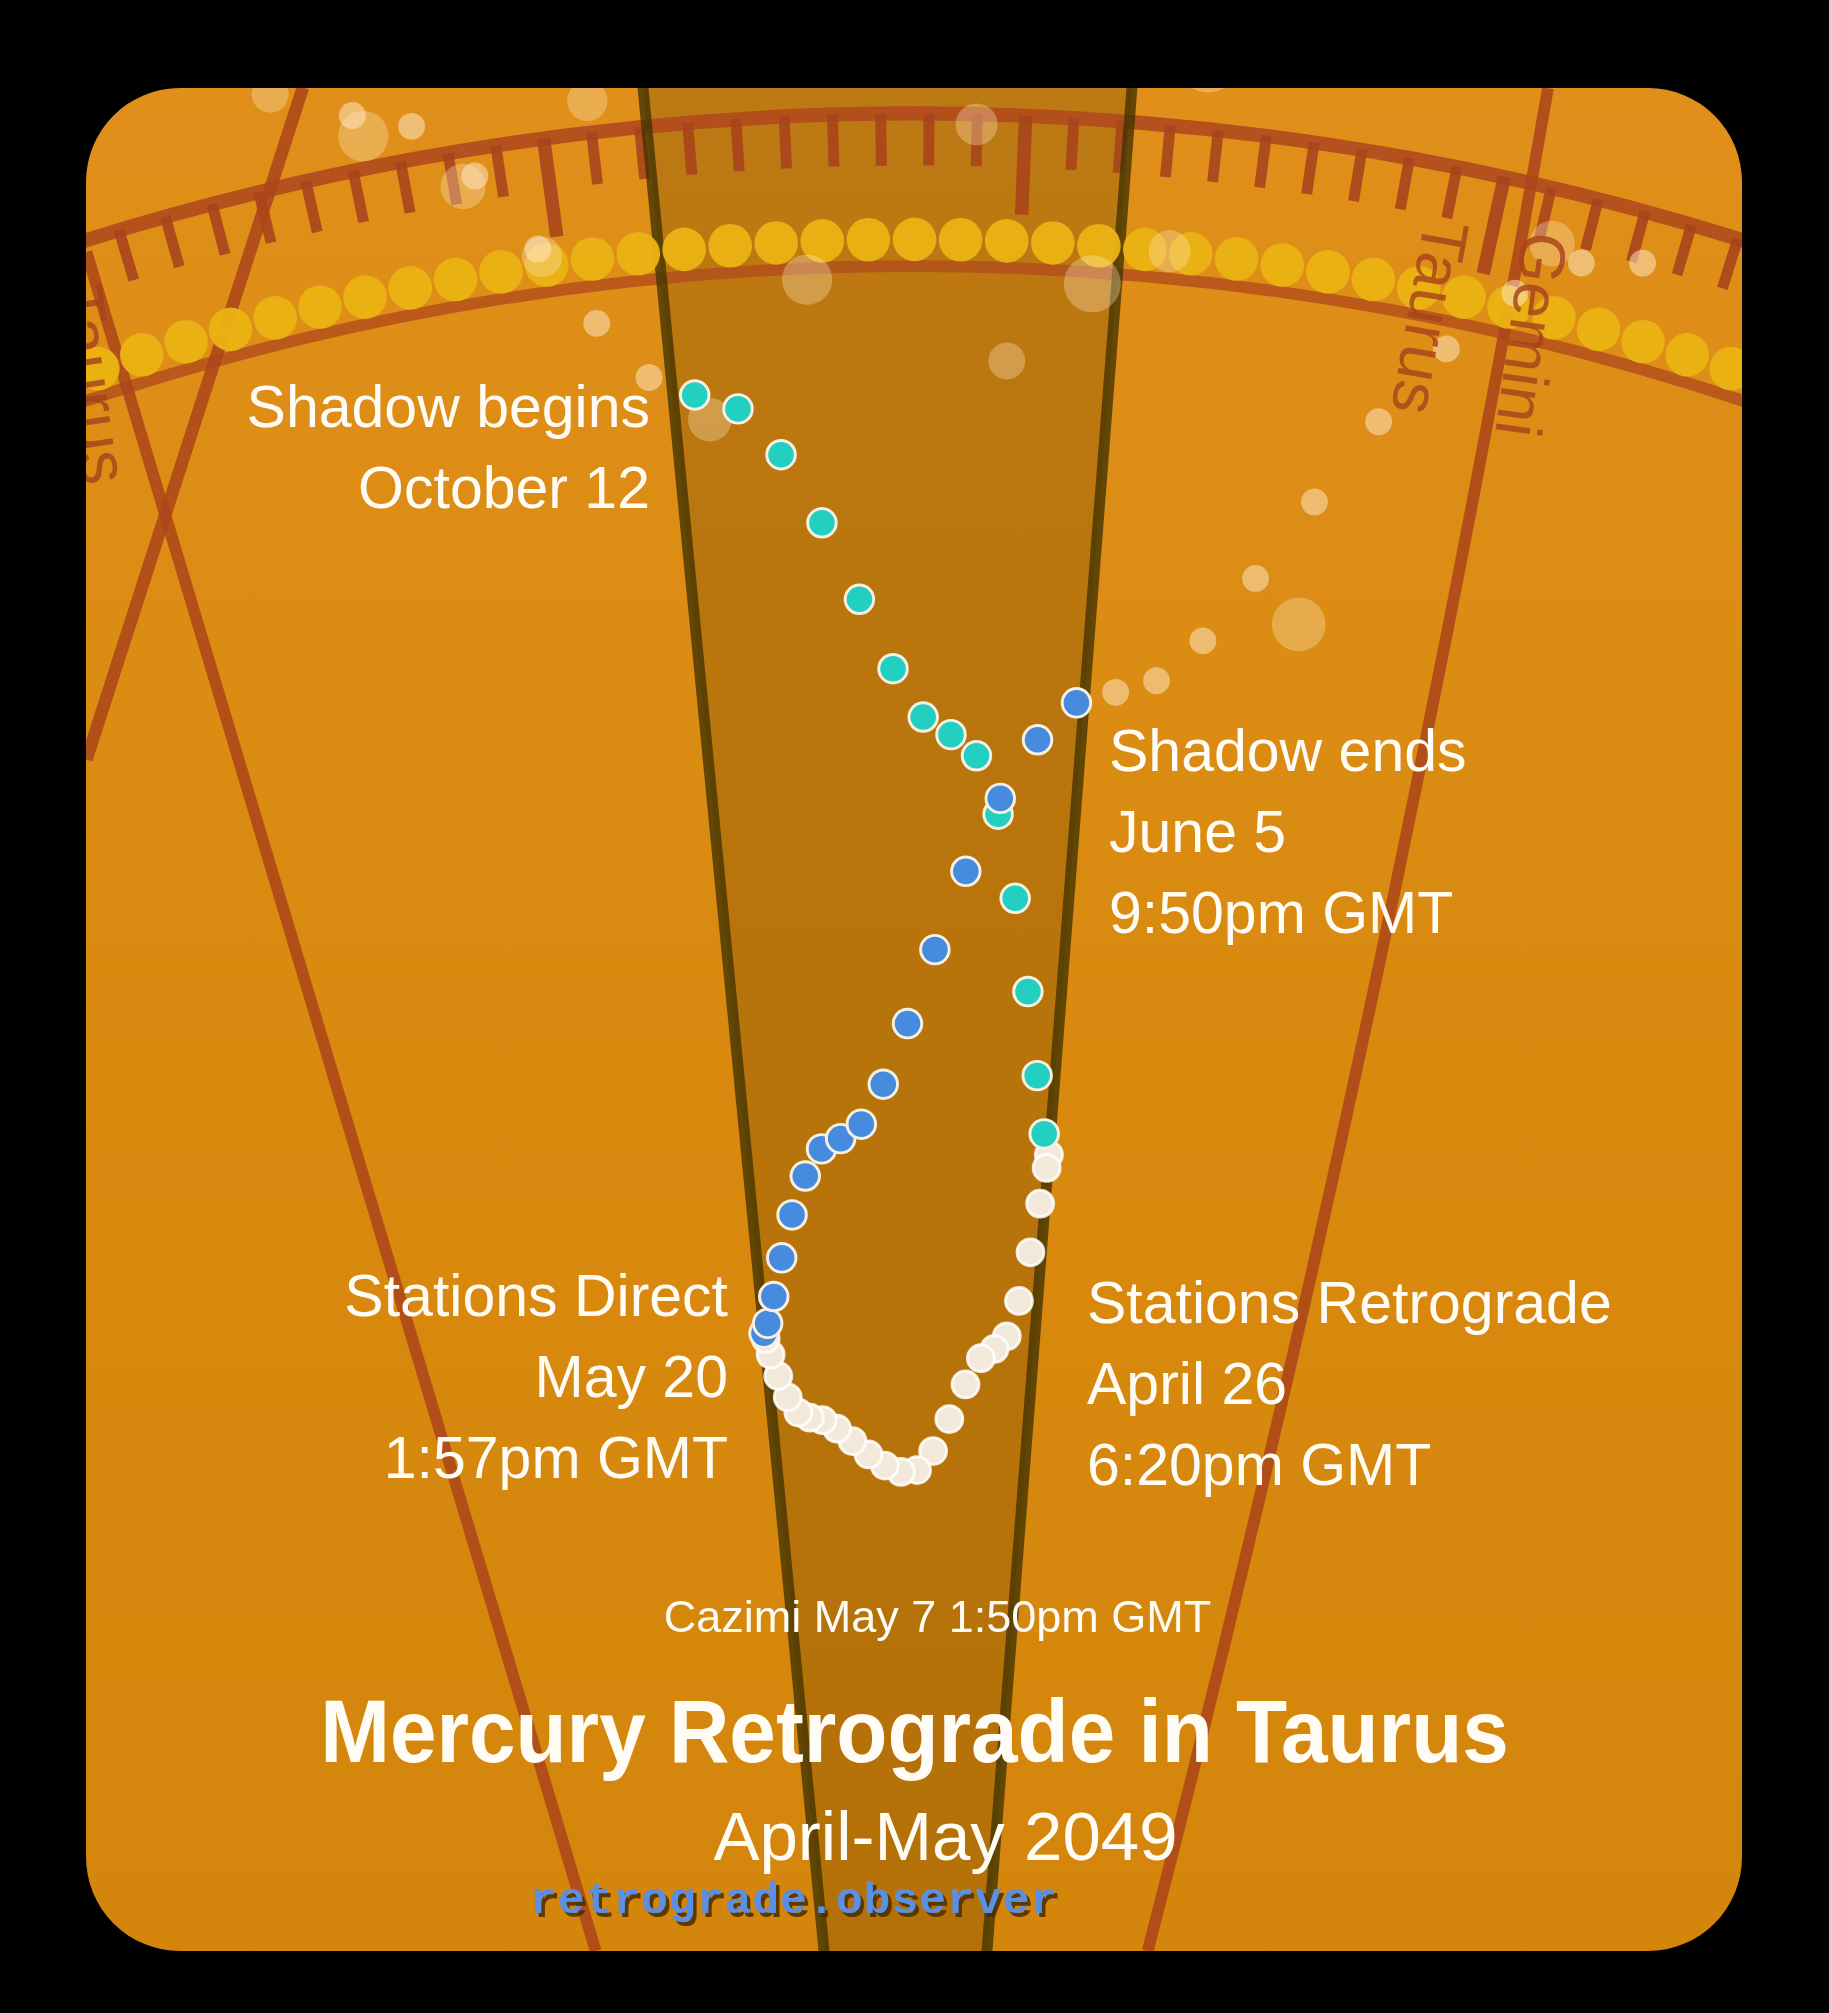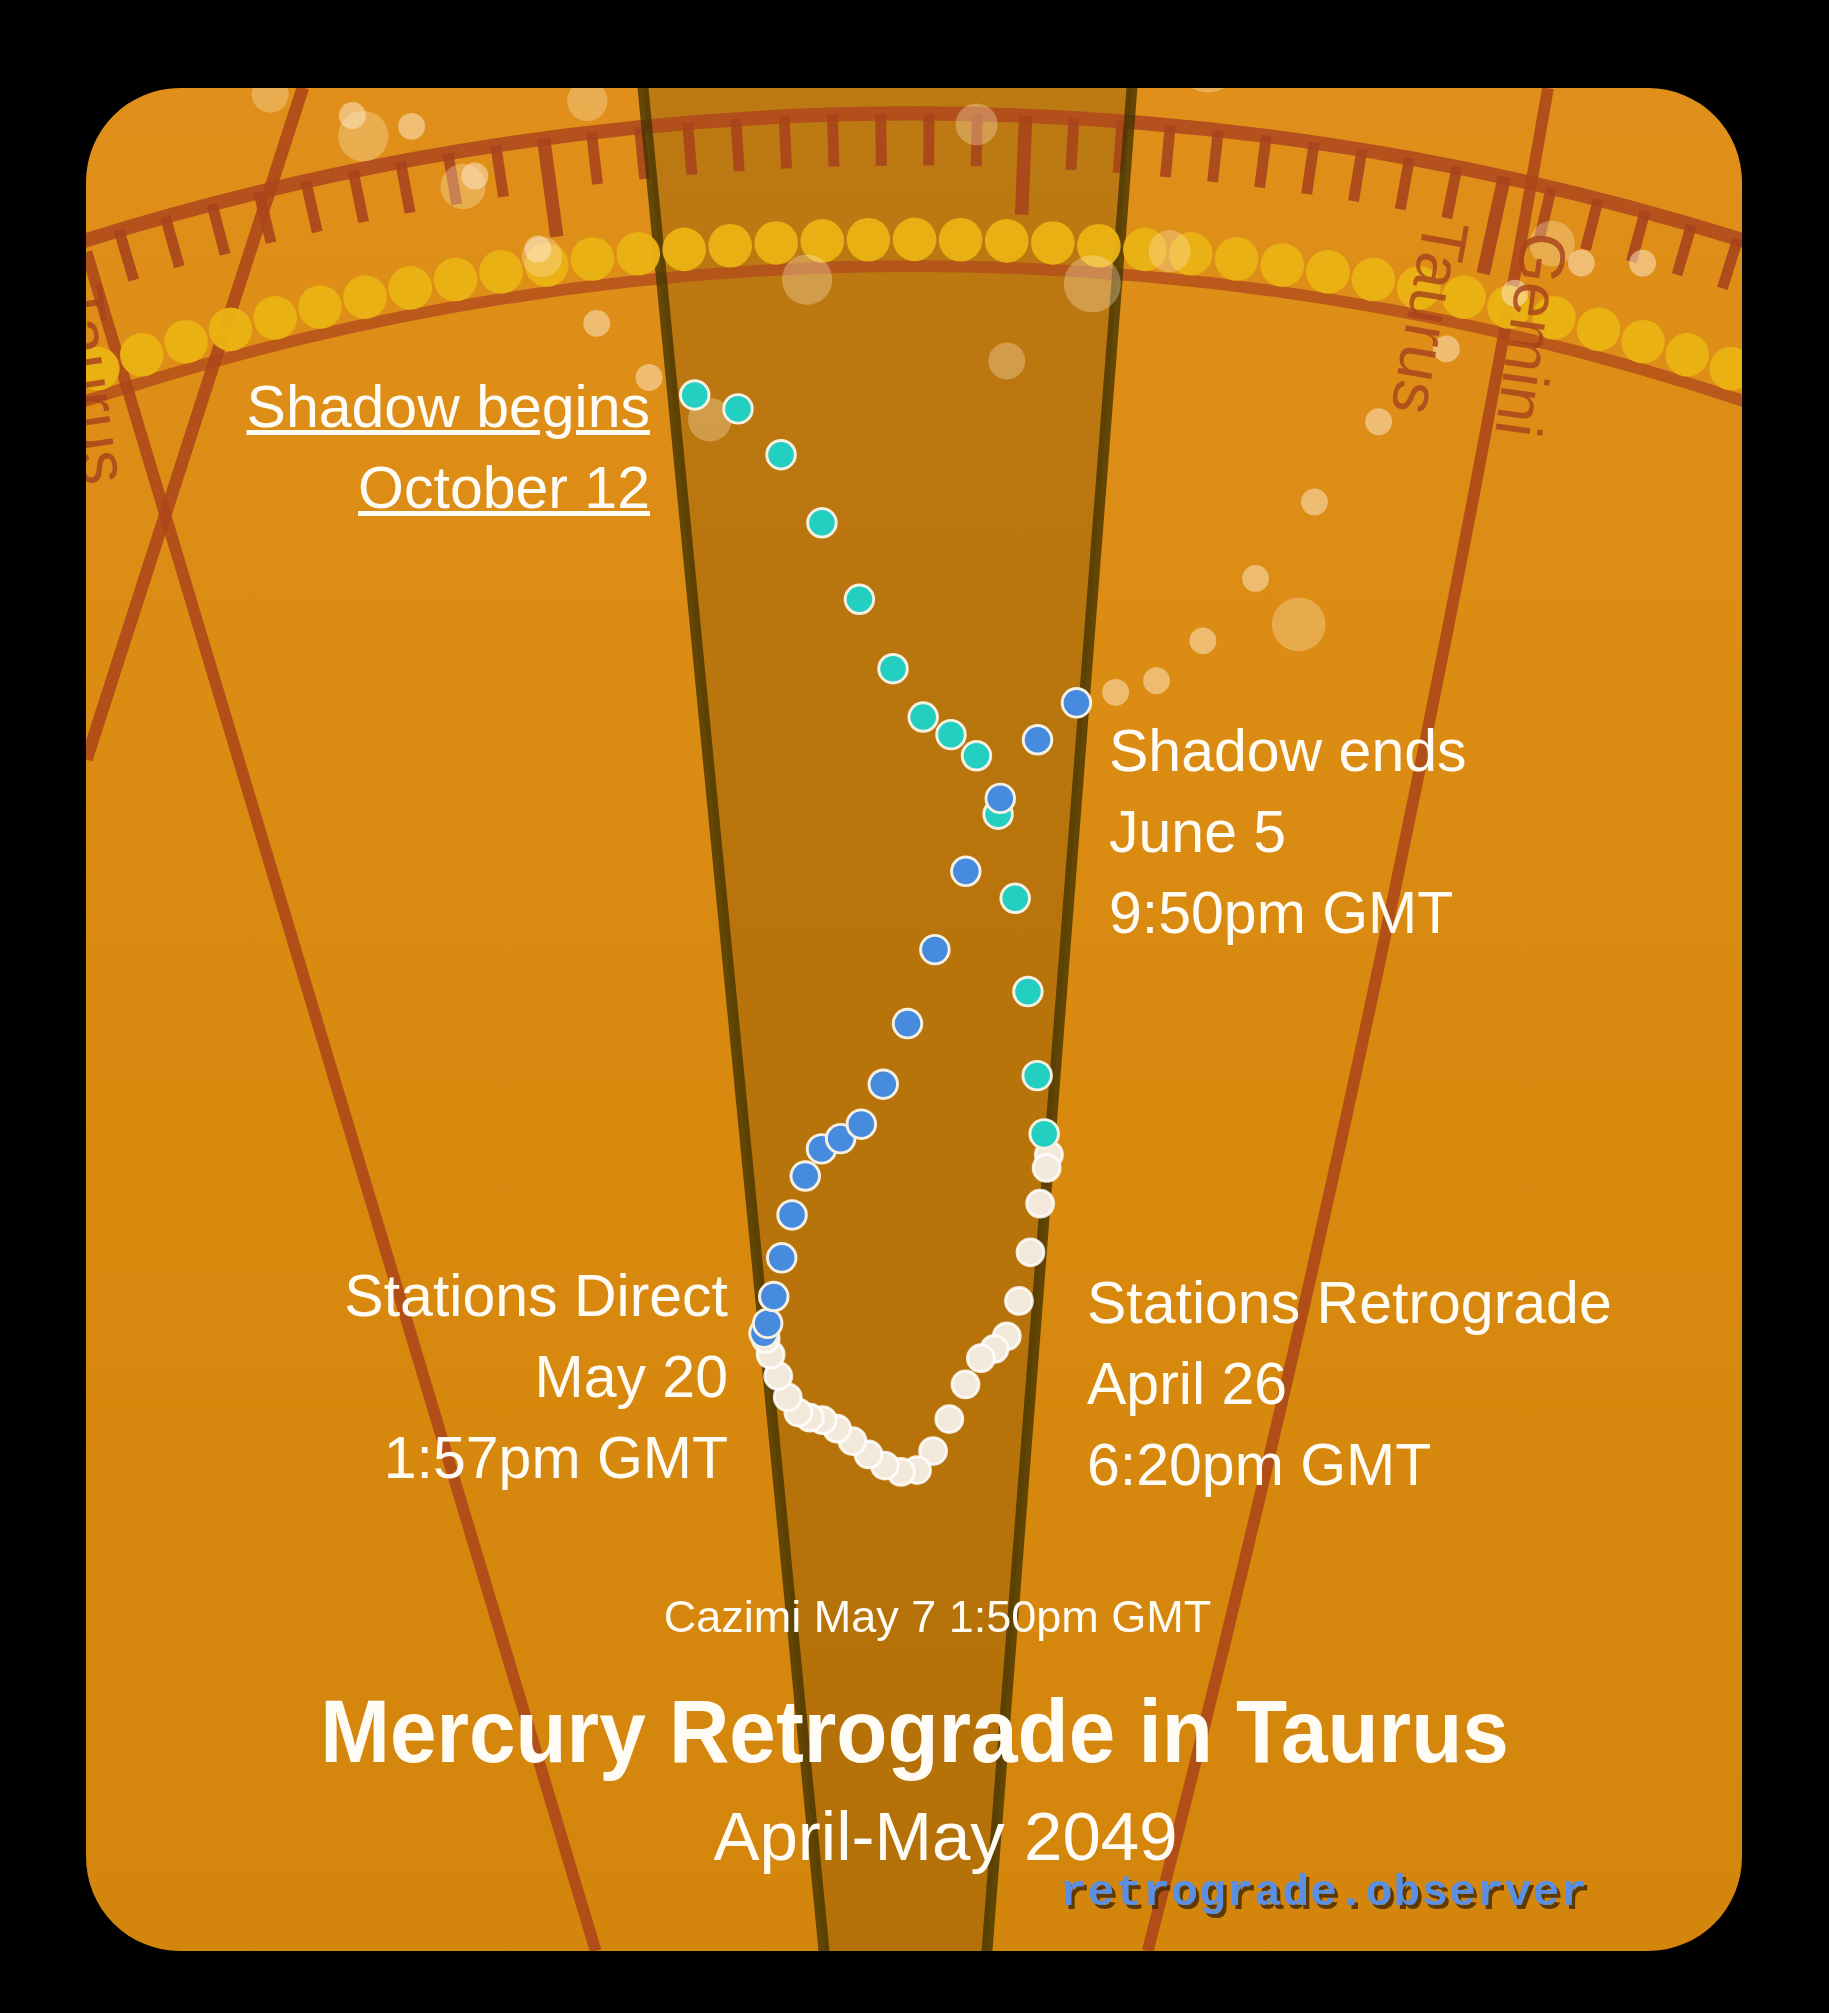--- a/index.html
+++ b/index.html
@@ -12,22 +12,22 @@
   svg.scene{position:absolute;left:0;top:0;}
   .txt{position:absolute;color:#FFFCF6;}
   .event-block{line-height:81px;font-size:59px;letter-spacing:0px;white-space:nowrap;}
   .ta-r{text-align:right;}
   .ta-l{text-align:left;margin-top:48px;}
   .cazimi{font-size:45px;width:1829px;text-align:center;padding-left:23px;}
   .title{font-size:89px;font-weight:bold;width:1829px;text-align:center;
          transform:scaleX(0.94);transform-origin:50% 0;}
   .subtitle{font-size:69px;width:1829px;text-align:center;}
   .footer{font-family:"Liberation Mono","DejaVu Sans Mono",monospace;
-          font-weight:bold;font-size:45px;width:1588px;text-align:right;
-          color:#5A8FE4;text-shadow:3.4px 4.2px 0 rgba(73,45,0,0.85);letter-spacing:0.8px;}
+          font-weight:bold;font-size:45px;width:1588px;text-align:center;
+          color:#5A8FE4;text-shadow:3.4px 4.2px 0 rgba(73,45,0,0.85);letter-spacing:0.8px;margin-top:8px;}
   .zlabel{position:absolute;color:#A8431C;white-space:nowrap;
           transform-origin:0 0;opacity:0.82;}
   .zl-left{font-size:67px;transform:rotate(82deg);}
   .zl-right{font-size:65px;transform:rotate(100deg);}
   .zl-right2{font-size:65px;transform:rotate(98deg);}
 </style>
 </head>
 <body>
 
 <div class="card">
@@ -236,21 +236,21 @@
           <circle cx="1192.2225416833578" cy="951.3527596553099" r="17" fill="#478BDF" stroke="#F6F0E2" stroke-width="3.5"></circle>
           <circle cx="1236.6315937582945" cy="881.4915686884751" r="17" fill="#478BDF" stroke="#F6F0E2" stroke-width="3.5"></circle>
           <circle cx="1283.0294101760076" cy="837.4755527995017" r="17" fill="#478BDF" stroke="#F6F0E2" stroke-width="3.5"></circle>
         </g>
       </svg>
 
     <div class="zlabel zl-left" style="left:117px;top:279px;">Taurus</div>
     <div class="zlabel zl-right" style="left:1484px;top:228px;">Taurus</div>
     <div class="zlabel zl-right2" style="left:1583px;top:238px;">Gemini</div>
 
-    <div class="txt event-block ta-r" style="right:1179px;top:367px;text-decoration:underline;">
+    <div class="txt event-block ta-r" style="right:1179px;top:367px;">
       <div>Shadow begins</div>
       <div>October 12</div>
     </div>
     <div class="txt event-block ta-l" style="left:1109px;top:663px;">
       <div>Shadow ends</div>
       <div>June 5</div>
       <div>9:50pm GMT</div>
     </div>
     <div class="txt event-block ta-l" style="left:1087px;top:1215px;">
       <div>Stations Retrograde</div>

